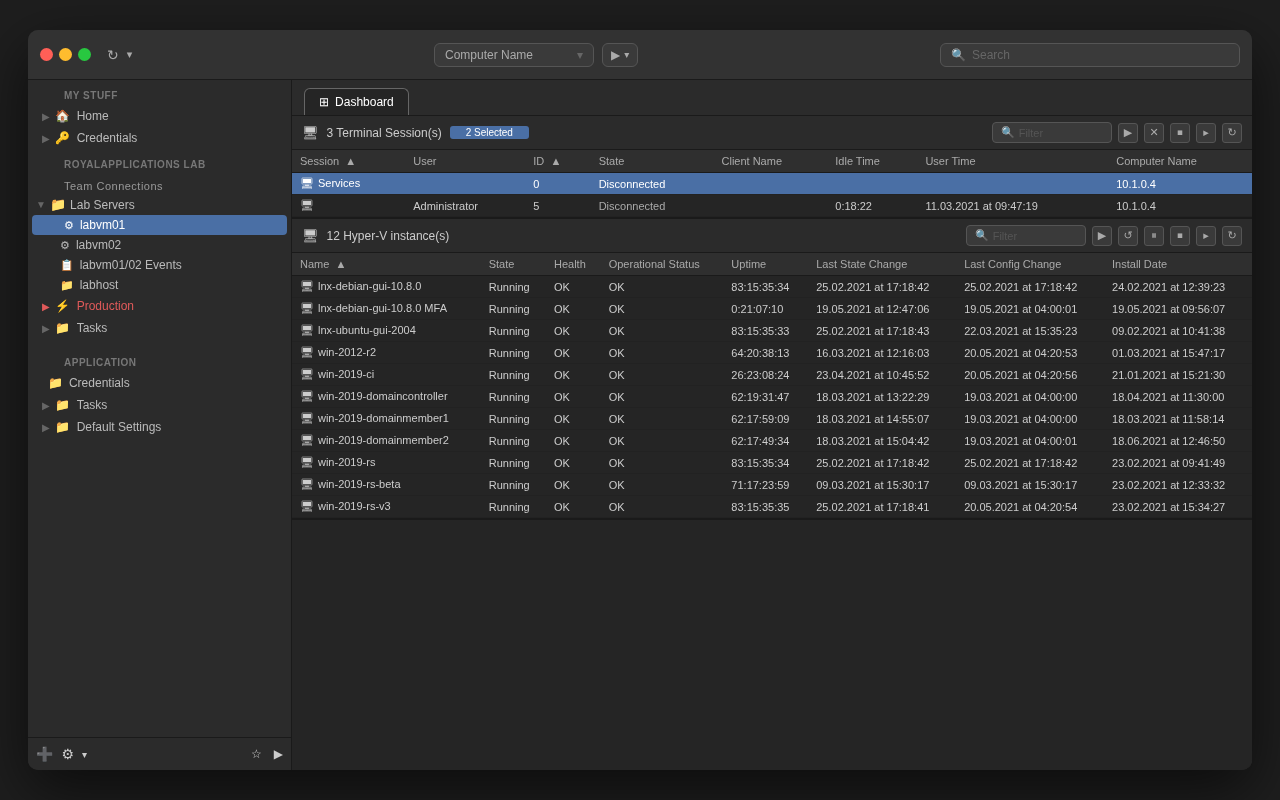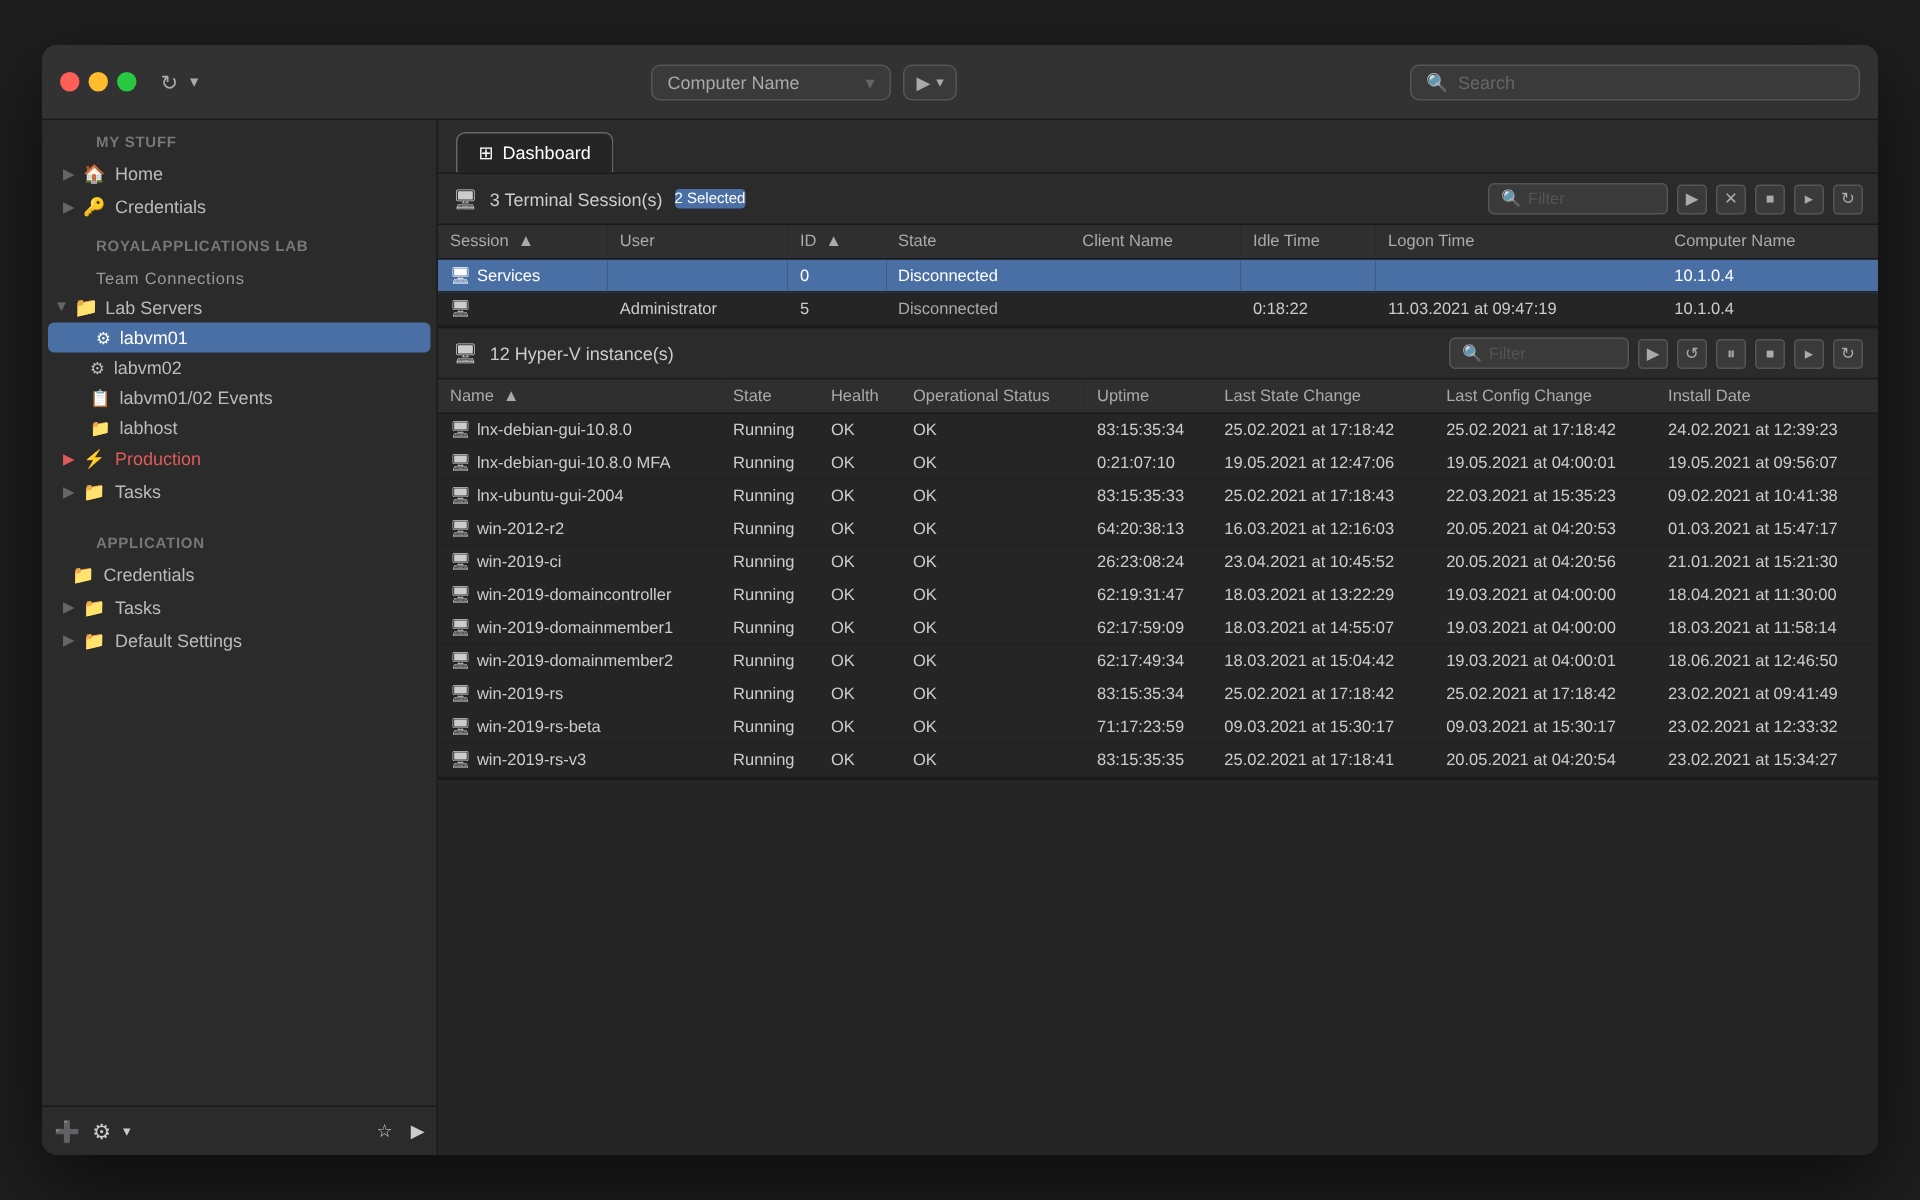--- a/index.html
+++ b/index.html
@@ -168,21 +168,21 @@
       background: #2b2b2b;
       padding: 6px 10px;
       display: flex; align-items: center; gap: 8px;
       border-bottom: 1px solid #1a1a1a;
     }
     .panel-title {
       font-size: 12px; color: #ccc; font-weight: 500;
     }
     .selected-badge {
       background: #4a6fa5; color: #fff;
-      border-radius: 3px; padding: 1px 0; font-size: 10px;
+      border-radius: 3px; padding: 1px 16px; font-size: 10px;
     }
     .panel-controls {
       margin-left: auto; display: flex; align-items: center; gap: 6px;
     }
     .filter-input {
       background: #3a3a3a; border: 1px solid #555;
       border-radius: 4px; padding: 3px 8px; color: #aaa;
       font-size: 11px; width: 120px;
       display: flex; align-items: center; gap: 4px;
     }
@@ -360,21 +360,21 @@
           </div>
           <table class="data-table">
             <thead>
               <tr>
                 <th>Session <span class="sort-arrow">▲</span></th>
                 <th>User</th>
                 <th>ID <span class="sort-arrow">▲</span></th>
                 <th>State</th>
                 <th>Client Name</th>
                 <th>Idle Time</th>
-                <th>Logon Time</th>
+                <th>User Time</th>
                 <th>Computer Name</th>
               </tr>
             </thead>
             <tbody id="terminal-tbody">
                 <tr class="selected">
     <td><span style="margin-right:4px;font-size:11px;">🖥</span>Services</td>
     <td></td>
     <td>0</td>
     <td><span class="state-disconnected">Disconnected</span></td>
     <td></td>

